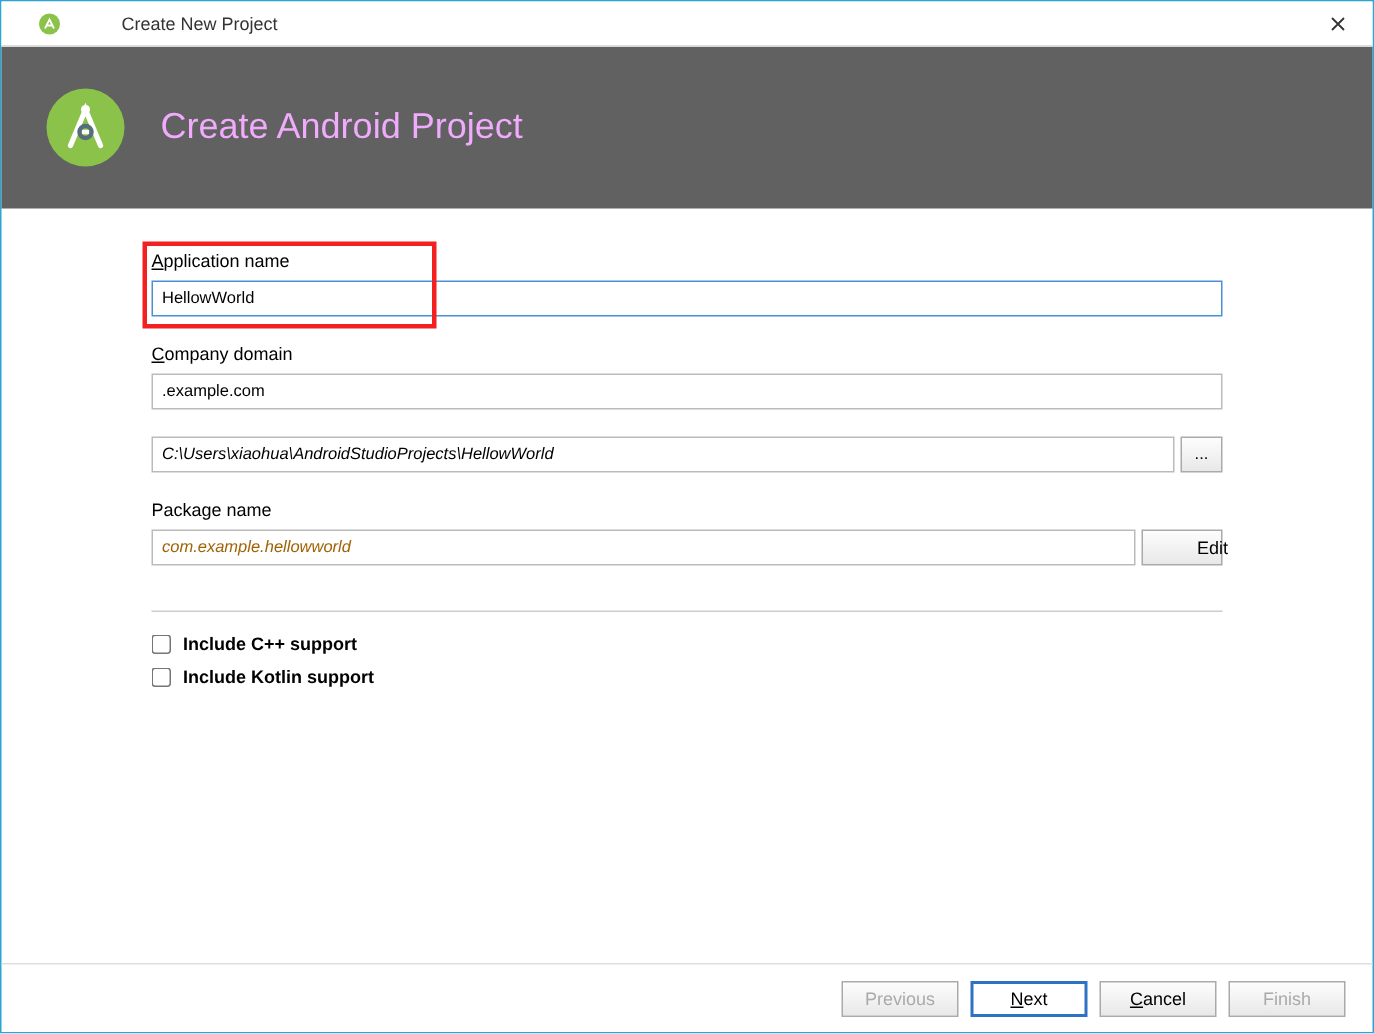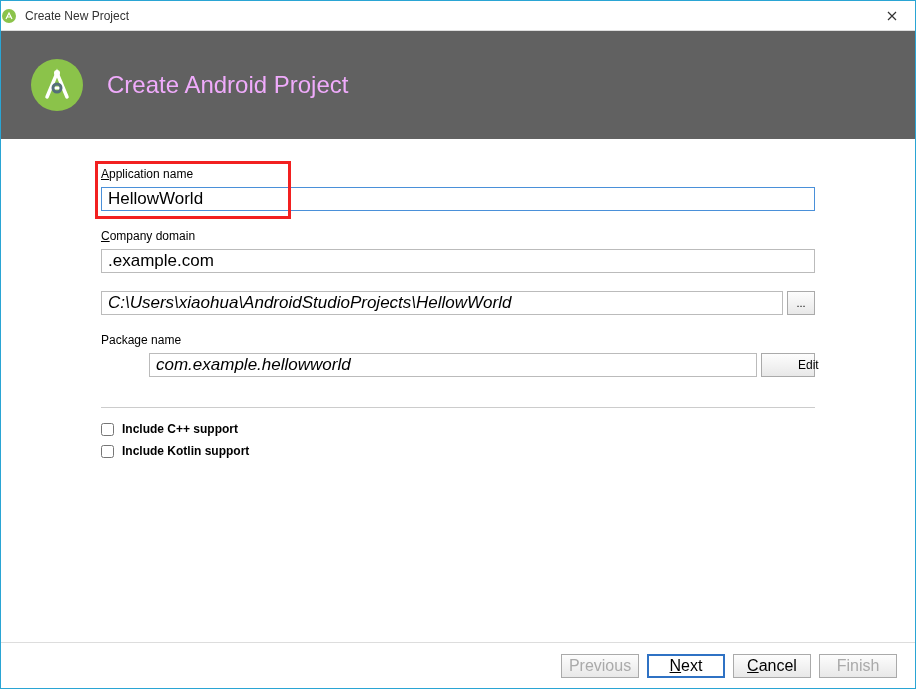--- a/index.html
+++ b/index.html
@@ -22,23 +22,24 @@
       border: 1px solid #2aa5d4;
       display: flex;
       flex-direction: column;
       background: #fff;
     }
     .titlebar {
       height: 30px;
       background: #fff;
       display: flex;
       align-items: center;
-      padding: 0 0;
+      padding: 0 24px;
       border-bottom: 1px solid #ddd;
       position: relative;
+      gap: 32px;
     }
     .titlebar .app-icon {
       width: 16px;
       height: 16px;
       margin-right: 8px;
     }
     .titlebar .title-text {
       font-size: 12px;
       color: #333;
     }
@@ -88,21 +89,21 @@
       display: block;
     }
     .field-label .underline {
       text-decoration: underline;
     }
     .text-input {
       width: 100%;
       height: 24px;
       border: 1px solid #bbb;
       padding: 2px 6px;
-      font-size: 17px;
+      font-size: 11px;
       font-family: inherit;
       background: #fff;
     }
     .text-input.focused {
       border: 1px solid #4a90d9;
     }
     .highlight-box {
       position: absolute;
       border: 3px solid #f22020;
       pointer-events: none;
@@ -121,23 +122,22 @@
       height: 24px;
       border: 1px solid #aaa;
       background: linear-gradient(#fdfdfd, #e8e8e8);
       font-size: 11px;
       cursor: pointer;
       display: flex;
       align-items: center;
       justify-content: center;
     }
     .readonly-input {
-      color: #000000;
-      background: #fff;
-      margin-left: 48px;
+      color: #a16207;
+      background: #fff;
     }
     .edit-btn {
       width: 54px;
       height: 24px;
       border: 1px solid #aaa;
       background: linear-gradient(#fdfdfd, #e8e8e8);
       font-size: 12px;
       cursor: pointer;
       padding-left: 36px;
     }
@@ -168,21 +168,21 @@
       justify-content: flex-end;
       align-items: center;
       padding: 0 18px;
       gap: 8px;
     }
     .footer-btn {
       width: 78px;
       height: 24px;
       border: 1px solid #aaa;
       background: linear-gradient(#fdfdfd, #e8e8e8);
-      font-size: 16px;
+      font-size: 12px;
       cursor: pointer;
     }
     .footer-btn.disabled {
       color: #aaa;
       cursor: default;
     }
     .footer-btn.primary {
       border: 2px solid #2f72c4;
       background: #fff;
     }

